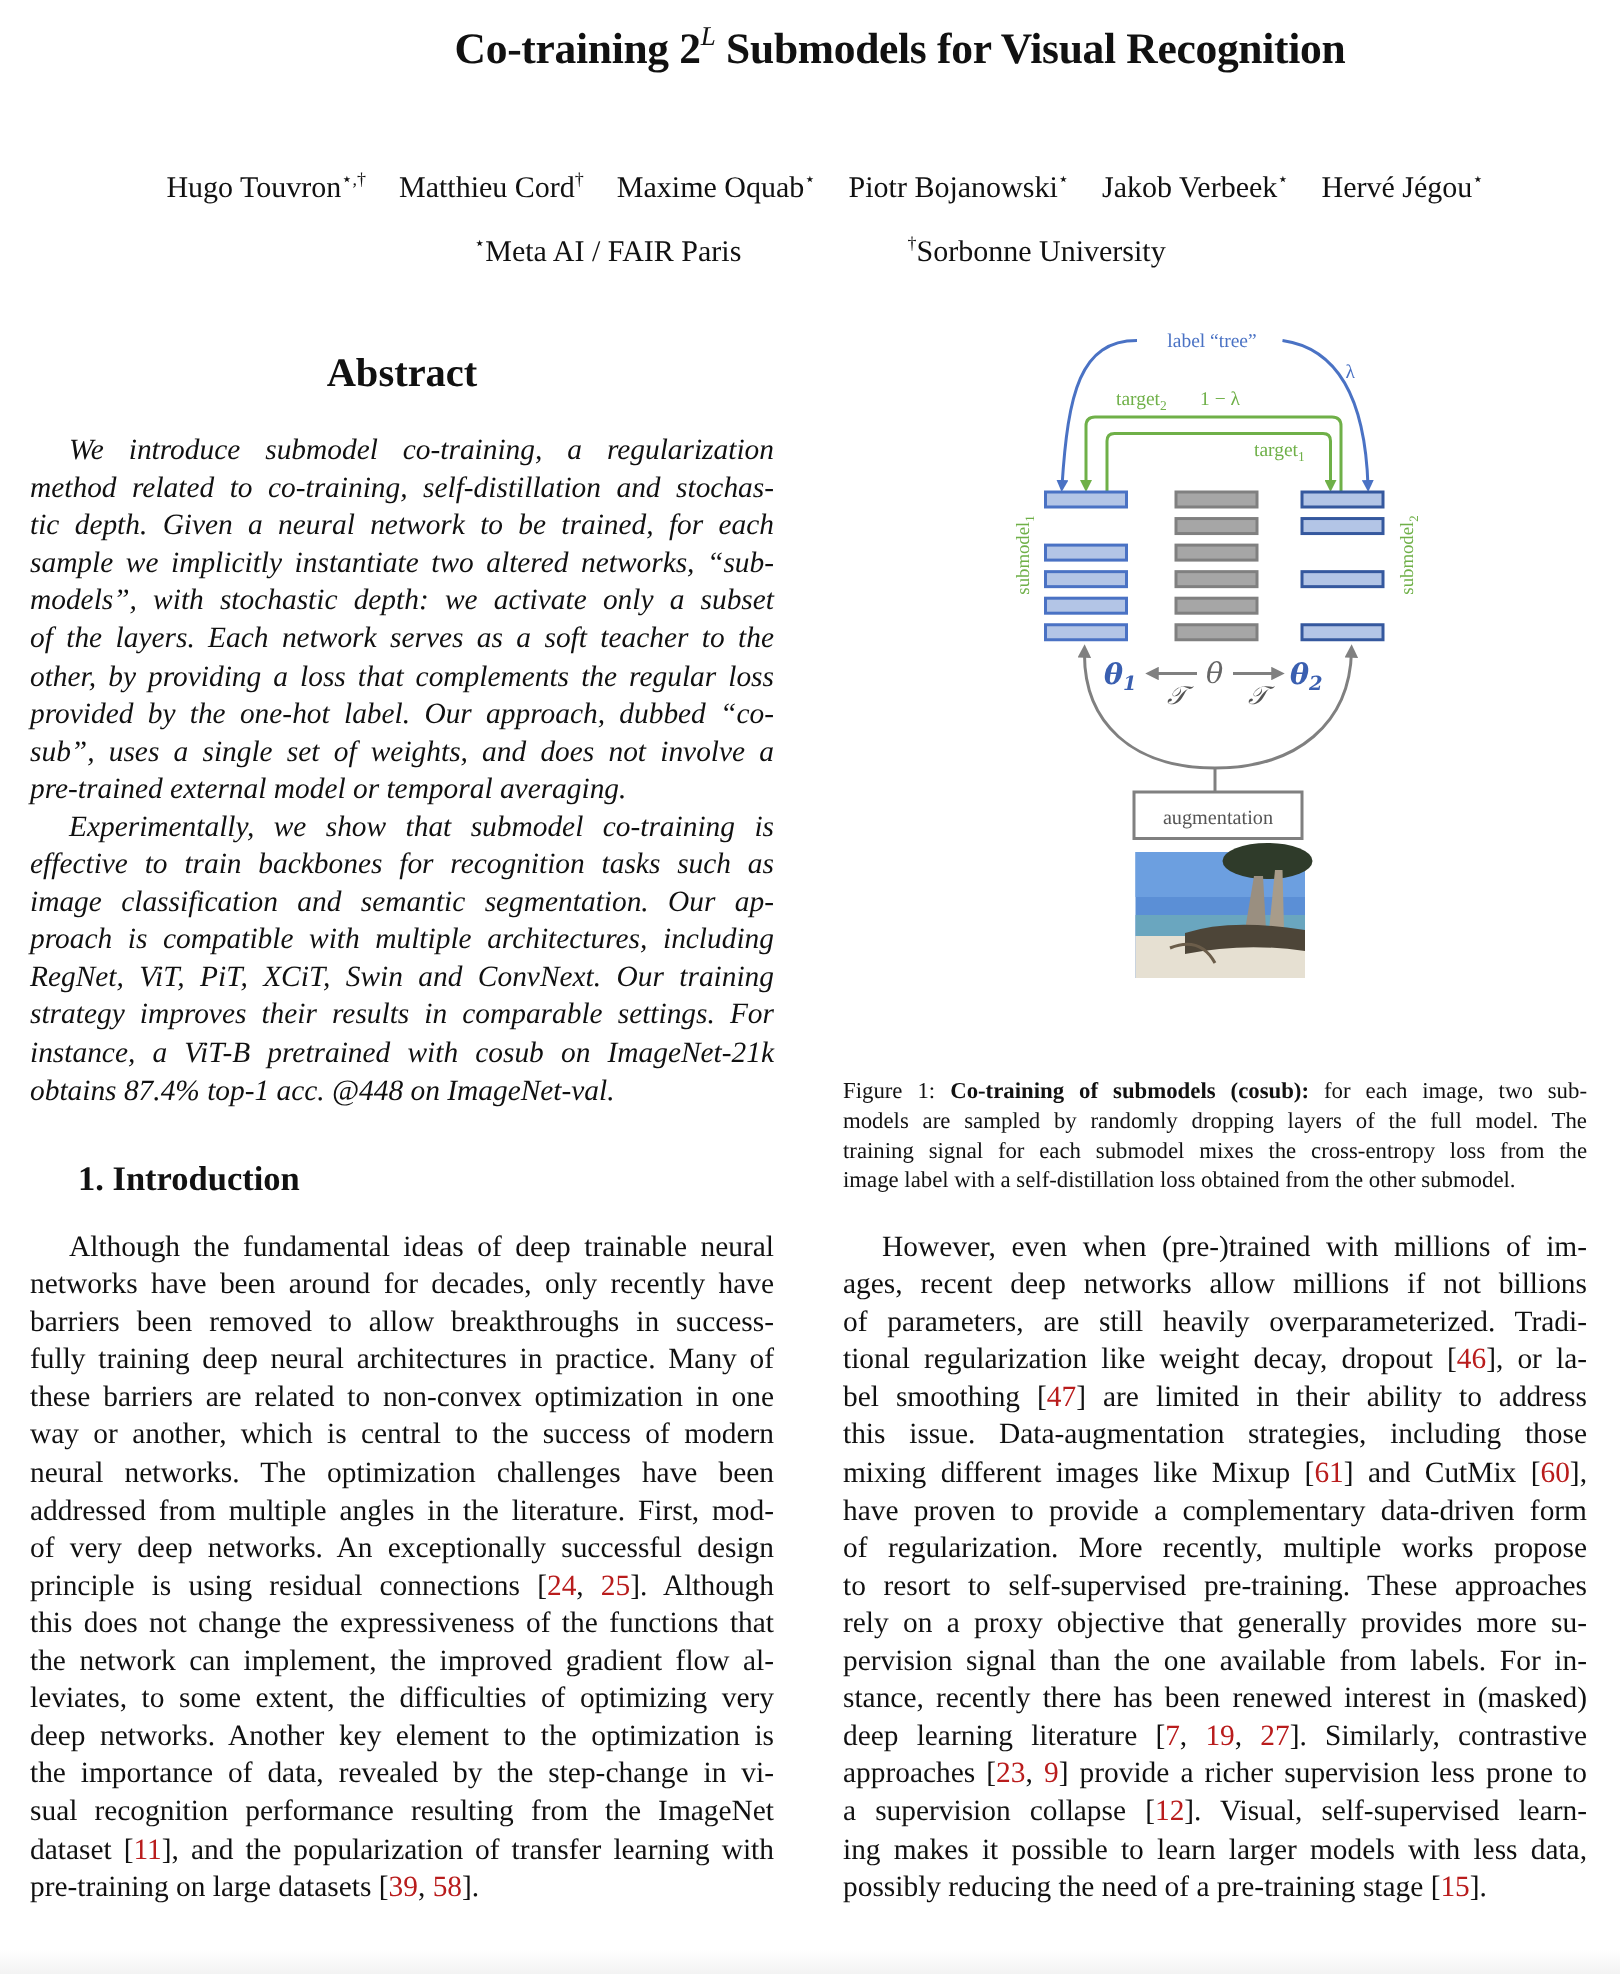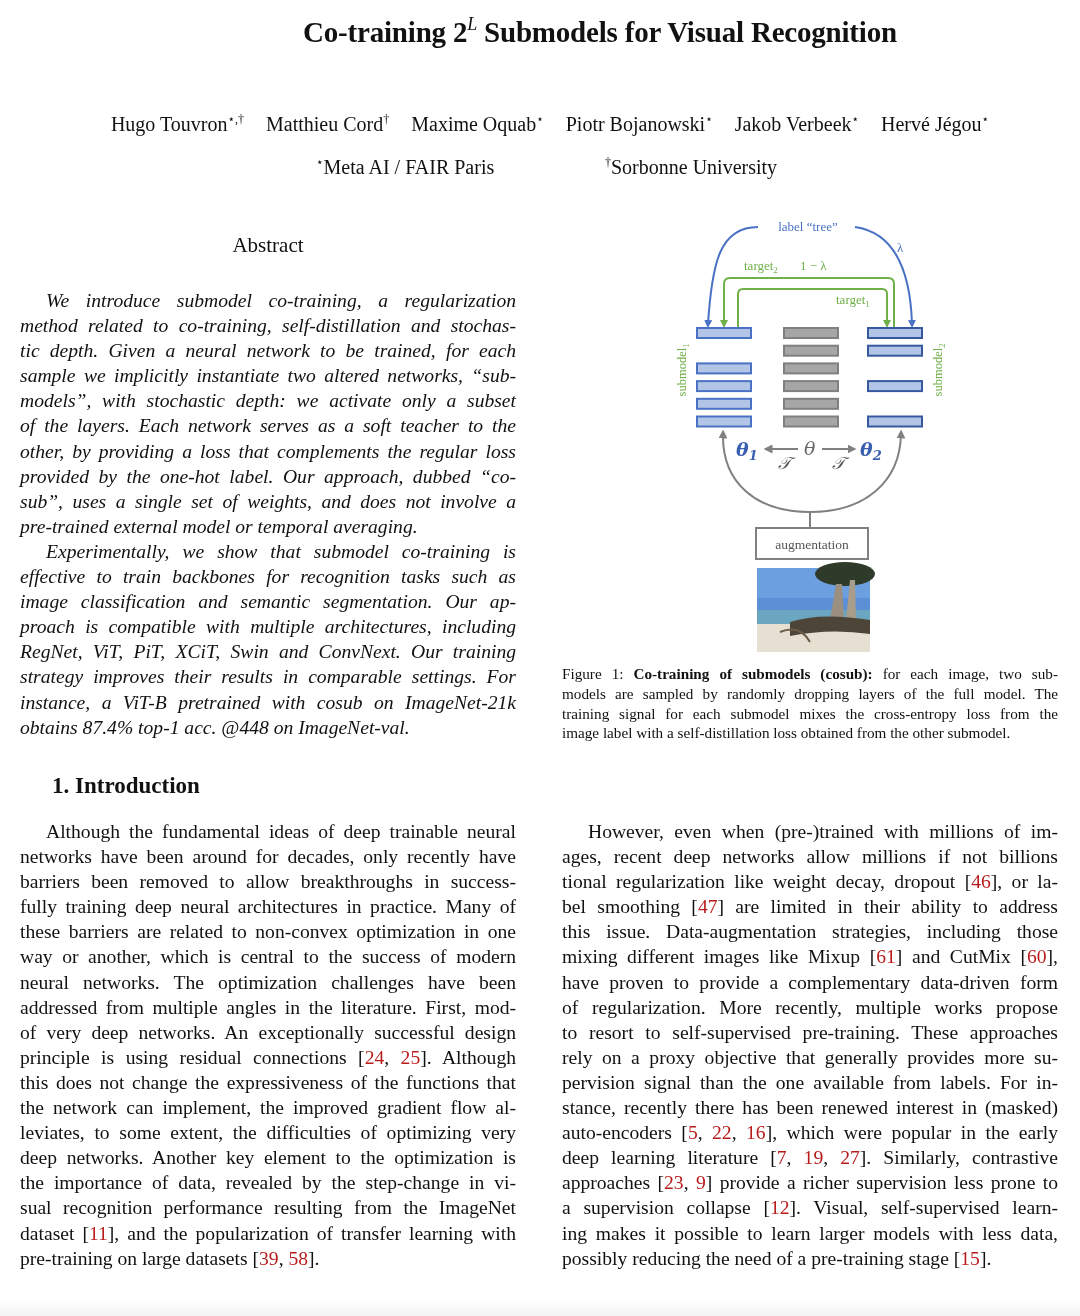--- a/index.html
+++ b/index.html
@@ -6,29 +6,29 @@
   body { width: 1080px; height: 1316px; position: relative; overflow: hidden;
          font-family: "Liberation Serif", "DejaVu Serif", serif; color: #111; }
   .abs { position: absolute; }
   .title { left: 12px; width: 1080px; top: 14px; text-align: center; font-weight: bold;
            font-size: 29px; letter-spacing: -0.2px; padding-left: 48px; }
   .title sup { font-style: italic; font-weight: normal; font-size: 18px; vertical-align: 12px; }
   .authors { left: 0; width: 1100px; top: 112px; text-align: center; font-size: 20px; white-space: nowrap; }
   .authors span.author { margin: 0 11px; }
   .authors sup, .aff sup { font-size: 12px; vertical-align: 8px; }
   .aff { top: 155px; font-size: 20px; white-space: nowrap; }
-  .h-abs { left: 20px; width: 496px; top: 233px; text-align: center; font-weight: normal; font-size: 21px; }
+  .h-abs { left: 20px; width: 496px; top: 233px; text-align: center; font-weight: bold; font-size: 27px; }
   .col { width: 496px; font-size: 19.6px; }
   .line { display: block; height: 25.1px; line-height: 25.1px; text-align: justify; text-align-last: justify; white-space: nowrap; overflow: visible; }
   .line.last { text-align-last: left; }
   .line.indent { text-indent: 26px; }
   .it { font-style: italic; }
   .cite { color: #b91c1c; }
   .h-sec { left: 20px; top: 773px; font-weight: bold; font-size: 23px; margin-left: 32px; }
-  .caption { left: 562px; top: 664px; width: 496px; font-size: 15.2px; }
+  .caption { left: 562px; top: 718px; width: 496px; font-size: 15.2px; }
   .caption .line { height: 19.8px; line-height: 19.8px; }
   .fig { left: 660px; top: 212px; width: 300px; height: 440px; }
   .bottom-fade { left: 0; top: 1300px; width: 1080px; height: 16px;
                  background: linear-gradient(#ffffff, #f3f3f3); }
 </style>
 </head>
 <body>
 
 <div class="abs title"><span>Co-training 2</span><sup>L</sup><span> Submodels for Visual Recognition</span></div>
 
@@ -163,31 +163,31 @@
     <span class="line"><span>leviates, to some extent, the difficulties of optimizing very</span></span>
     <span class="line"><span>deep networks. Another key element to the optimization is</span></span>
     <span class="line"><span>the importance of data, revealed by the step-change in vi-</span></span>
     <span class="line"><span>sual recognition performance resulting from the ImageNet</span></span>
     <span class="line"><span>dataset [</span><span class="cite">11</span><span>], and the popularization of transfer learning with</span></span>
     <span class="line last"><span>pre-training on large datasets [</span><span class="cite">39</span><span>, </span><span class="cite">58</span><span>].</span></span>
   </div>
 <div class="abs col" style="left:562px; top:819px;" id="intro-right">
     <span class="line indent"><span>However, even when (pre-)trained with millions of im-</span></span>
     <span class="line"><span>ages, recent deep networks allow millions if not billions</span></span>
+    <span class="line"><span>of parameters, are still heavily overparameterized.  Tradi-</span></span>
     <span class="line"><span>tional regularization like weight decay, dropout [</span><span class="cite">46</span><span>], or la-</span></span>
     <span class="line"><span>bel smoothing [</span><span class="cite">47</span><span>] are limited in their ability to address</span></span>
     <span class="line"><span>this issue.  Data-augmentation strategies, including those</span></span>
     <span class="line"><span>mixing different images like Mixup [</span><span class="cite">61</span><span>] and CutMix [</span><span class="cite">60</span><span>],</span></span>
     <span class="line"><span>have proven to provide a complementary data-driven form</span></span>
     <span class="line"><span>of regularization.  More recently, multiple works propose</span></span>
     <span class="line"><span>to resort to self-supervised pre-training.  These approaches</span></span>
     <span class="line"><span>rely on a proxy objective that generally provides more su-</span></span>
     <span class="line"><span>pervision signal than the one available from labels. For in-</span></span>
     <span class="line"><span>stance, recently there has been renewed interest in (masked)</span></span>
-    <span class="line"><span>auto-encoders [</span><span class="cite">5</span><span>, </span><span class="cite">22</span><span>, </span><span class="cite">16</span><span>], which were popular in the early</span></span>
     <span class="line"><span>deep learning literature [</span><span class="cite">7</span><span>, </span><span class="cite">19</span><span>, </span><span class="cite">27</span><span>].  Similarly, contrastive</span></span>
     <span class="line"><span>approaches [</span><span class="cite">23</span><span>, </span><span class="cite">9</span><span>] provide a richer supervision less prone to</span></span>
     <span class="line"><span>a supervision collapse [</span><span class="cite">12</span><span>]. Visual, self-supervised learn-</span></span>
     <span class="line"><span>ing makes it possible to learn larger models with less data,</span></span>
     <span class="line last"><span>possibly reducing the need of a pre-training stage [</span><span class="cite">15</span><span>].</span></span>
   </div>
 
 <div class="abs bottom-fade"></div>
 
 </body></html>

